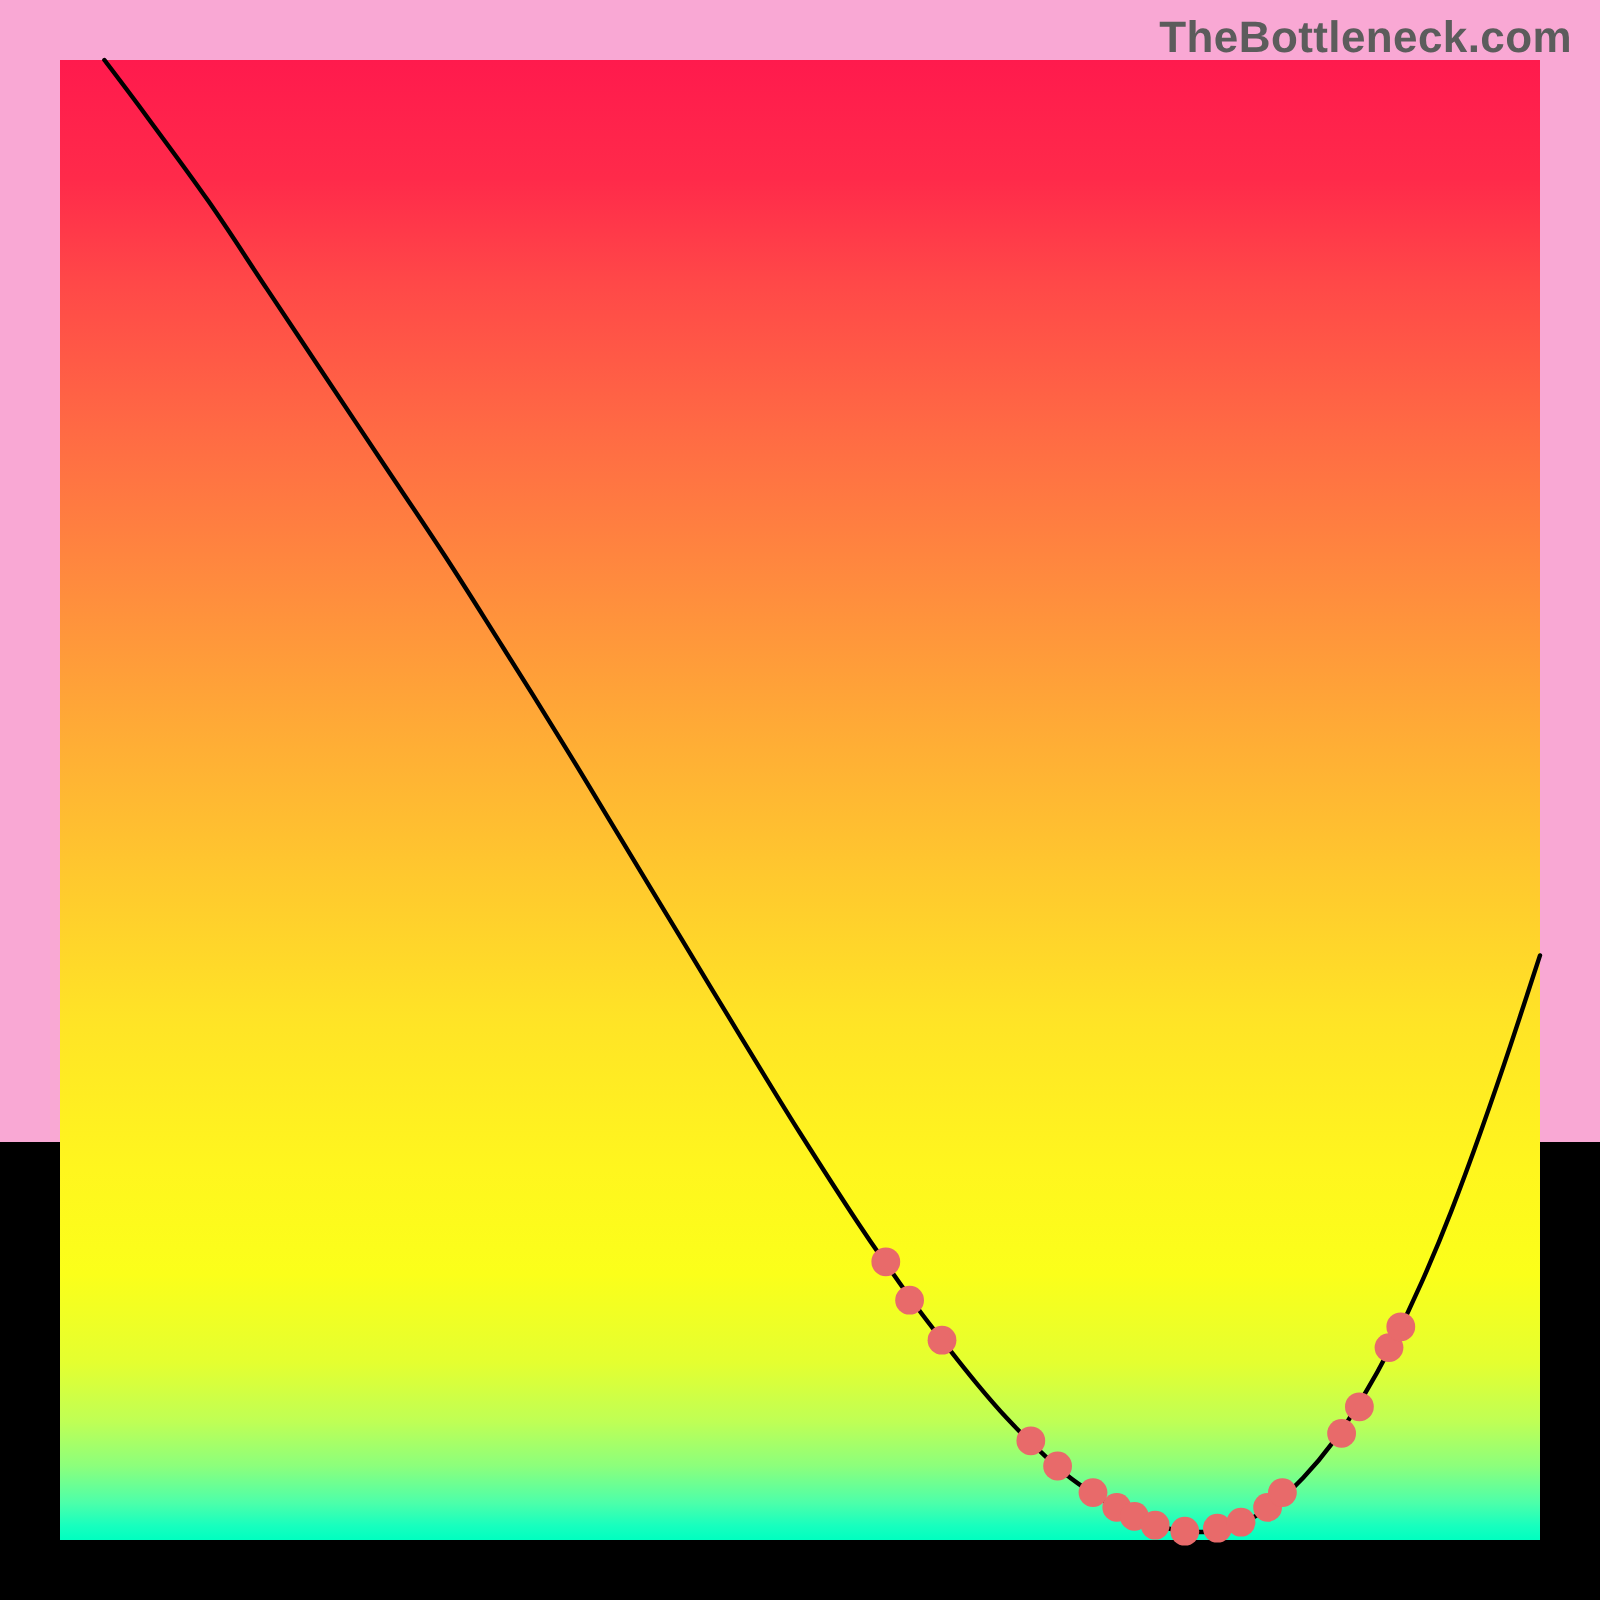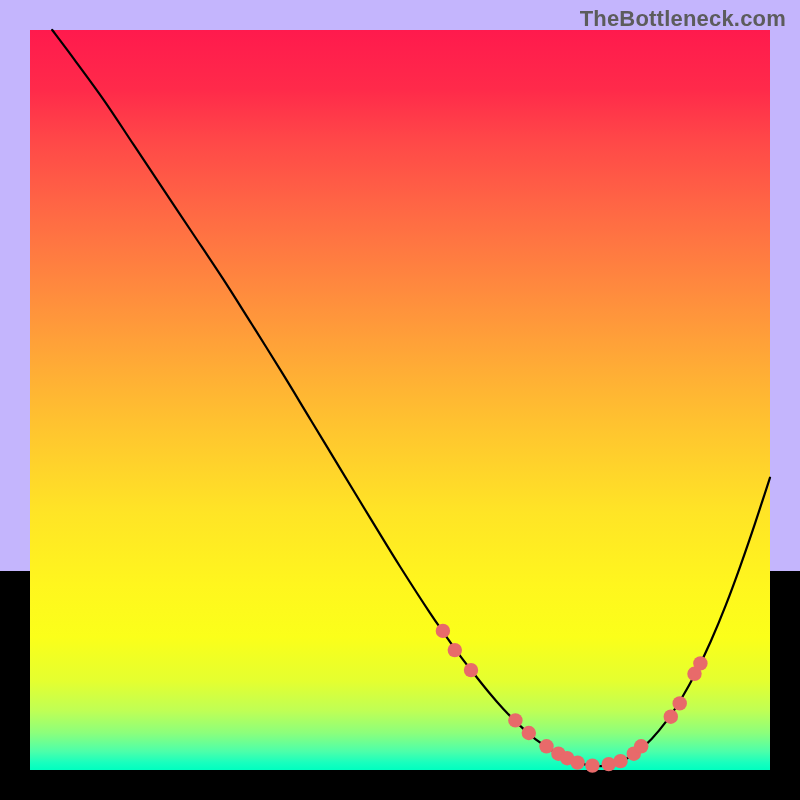--- a/index.html
+++ b/index.html
@@ -1,21 +1,21 @@
 <!DOCTYPE html>
 <html><head>
 <meta charset="utf-8">
 <style>
   * { margin: 0; padding: 0; box-sizing: border-box; }
   html, body { width: 800px; height: 800px; overflow: hidden; background: #000; }
   .frame {
     position: relative;
     width: 800px;
     height: 571px;
-    background: #c4b5fd;
+    background: #f9a8d4;
   }
   .plot {
     position: absolute;
     left: 30px;
     top: 30px;
     width: 740px;
     height: 740px;
     background: linear-gradient(to bottom,
       #ff1a4d 0%,
       #ff2a4a 8%,

